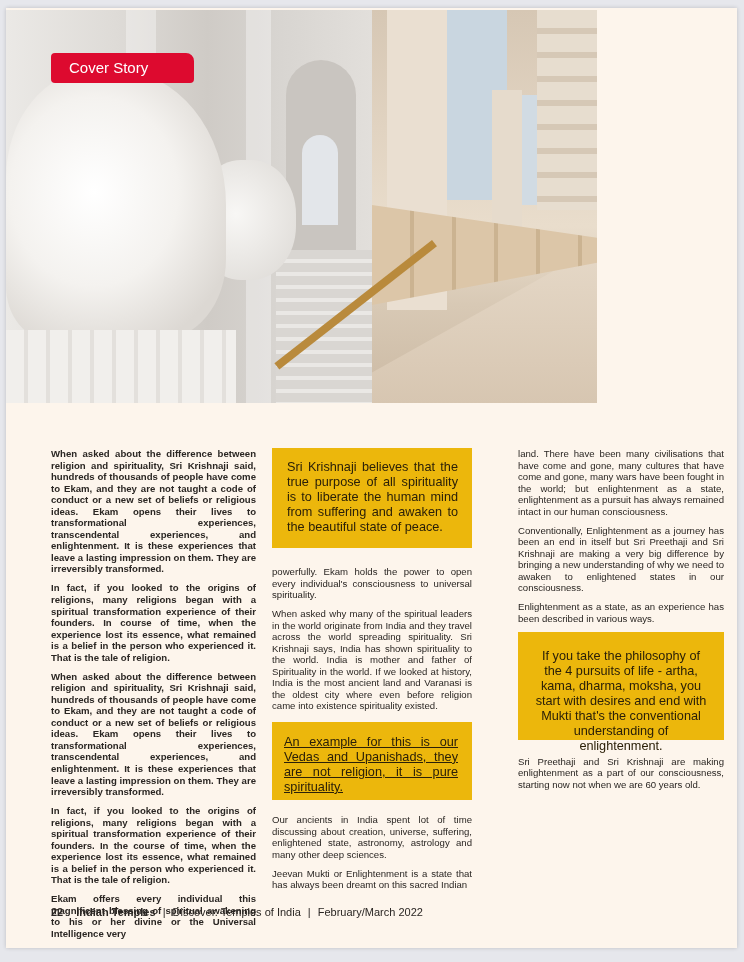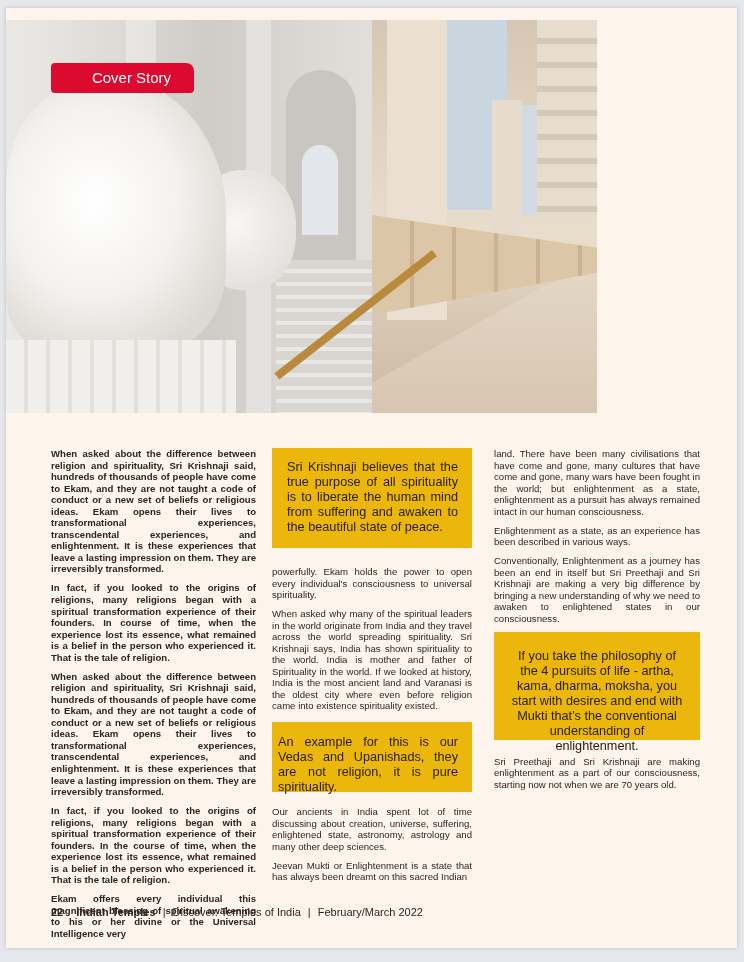--- a/index.html
+++ b/index.html
@@ -9,21 +9,21 @@
     font-family: "Liberation Sans", sans-serif;
     position: relative;
   }
   .page {
     position: absolute; left: 6px; top: 8px; width: 731px; height: 940px;
     background: #fdf5ec;
     box-shadow: 0 0 4px rgba(0,0,0,0.18);
     overflow: hidden;
   }
   
-  .hero { position: absolute; left: 0; top: 12px; width: 591px; height: 393px; overflow: hidden; text-align: center; }
+  .hero { position: absolute; left: 0; top: 2px; width: 591px; height: 393px; overflow: hidden; }
   .hero-left {
     position: absolute; left: 0; top: 0; width: 366px; height: 393px;
     background: linear-gradient(90deg, #ebe9e6 0%, #dedbd7 30%, #cfcbc6 55%, #d8d5d1 75%, #e2dfdb 100%);
   }
   .hero-left .pillar { position: absolute; background: rgba(255,255,255,0.35); }
   .hero-left .stairs {
     position: absolute; left: 270px; top: 240px; width: 96px; height: 153px;
     background: repeating-linear-gradient(180deg, #d9d6d2 0 9px, #eae8e5 9px 13px);
   }
   .hero-left .arch {
@@ -83,27 +83,27 @@
     position: absolute; left: 45px; top: 43px; width: 143px; height: 30px;
     background: #dd0a2f; color: #ffffff; font-size: 15px; line-height: 30px;
     padding-left: 18px; box-sizing: border-box;
     border-radius: 4px 8px 4px 4px;
   }
   
   .col { position: absolute; top: 440px; font-size: 9.6px; line-height: 11.55px; color: #2a2623; text-align: justify; }
   .col p { margin: 0 0 7.4px 0; }
   .col1 { left: 45px; width: 205px; font-weight: bold; }
   .col2 { left: 266px; width: 200px; }
-  .col3 { left: 488px; width: 206px; }
+  .col3 { left: 512px; width: 206px; }
   .callout {
     background: #ecb70c; color: #2b2008; font-size: 12.7px; line-height: 15px;
     text-align: justify; box-sizing: border-box;
   }
   .callout1 { margin: 0 0 18px 0; padding: 12px 14px 13px 15px; height: 100px; }
-  .callout2 { margin: 10px 0 14px 0; padding: 13px 14px 10px 6px; height: 70px; }
+  .callout2 { margin: 10px 0 14px 0; padding: 13px 14px 10px 12px; height: 78px; text-decoration: underline; }
   .callout3 { margin: 6px 0 16px 0; padding: 17px 16px 13px 16px; height: 108px; text-align: center; }
   
   .footer {
     position: absolute; left: 45px; top: 898px; font-size: 11px; color: #2a2623;
     white-space: nowrap;
   }
   .footer .num { font-weight: bold; margin-right: 10px; }
   .footer .pub { font-weight: bold; }
   .footer .sep { margin: 0 4px; }
 </style>
@@ -152,24 +152,24 @@
     <div class="callout callout1">Sri Krishnaji believes that the true purpose of all spirituality is to liberate the human mind from suffering and awaken to the beautiful state of peace.</div>
     <p>powerfully. Ekam holds the power to open every individual's consciousness to universal spirituality.</p>
     <p>When asked why many of the spiritual leaders in the world originate from India and they travel across the world spreading spirituality. Sri Krishnaji says, India has shown spirituality to the world. India is mother and father of Spirituality in the world. If we looked at history, India is the most ancient land and Varanasi is the oldest city where even before religion came into existence spirituality existed.</p>
     <div class="callout callout2">An example for this is our Vedas and Upanishads, they are not religion, it is pure spirituality.</div>
     <p>Our ancients in India spent lot of time discussing about creation, universe, suffering, enlightened state, astronomy, astrology and many other deep sciences.</p>
     <p>Jeevan Mukti or Enlightenment is a state that has always been dreamt on this sacred Indian</p>
   </div>
 
   <div class="col col3">
     <p>land. There have been many civilisations that have come and gone, many cultures that have come and gone, many wars have been fought in the world; but enlightenment as a state, enlightenment as a pursuit has always remained intact in our human consciousness.</p>
+    <p>Conventionally, Enlightenment as a journey has been an end in itself but Sri Preethaji and Sri Krishnaji are making a very big difference by bringing a new understanding of why we need to awaken to enlightened states in our consciousness.</p>
     <p>Enlightenment as a state, as an experience has been described in various ways.</p>
-    <p>Conventionally, Enlightenment as a journey has been an end in itself but Sri Preethaji and Sri Krishnaji are making a very big difference by bringing a new understanding of why we need to awaken to enlightened states in our consciousness.</p>
     <div class="callout callout3">If you take the philosophy of the 4 pursuits of life - artha, kama, dharma, moksha, you start with desires and end with Mukti that's the conventional understanding of enlightenment.</div>
-    <p>Sri Preethaji and Sri Krishnaji are making enlightenment as a part of our consciousness, starting now not when we are 70 years old.</p>
+    <p>Sri Preethaji and Sri Krishnaji are making enlightenment as a part of our consciousness, starting now not when we are 60 years old.</p>
   </div>
 
   <div class="footer">
     <span class="num">22</span>
     <span class="pub">Indian Temples</span>
     <span class="sep">|</span>
     <span>Discover. Temples of India</span>
     <span class="sep">|</span>
     <span>February/March 2022</span>
   </div>

